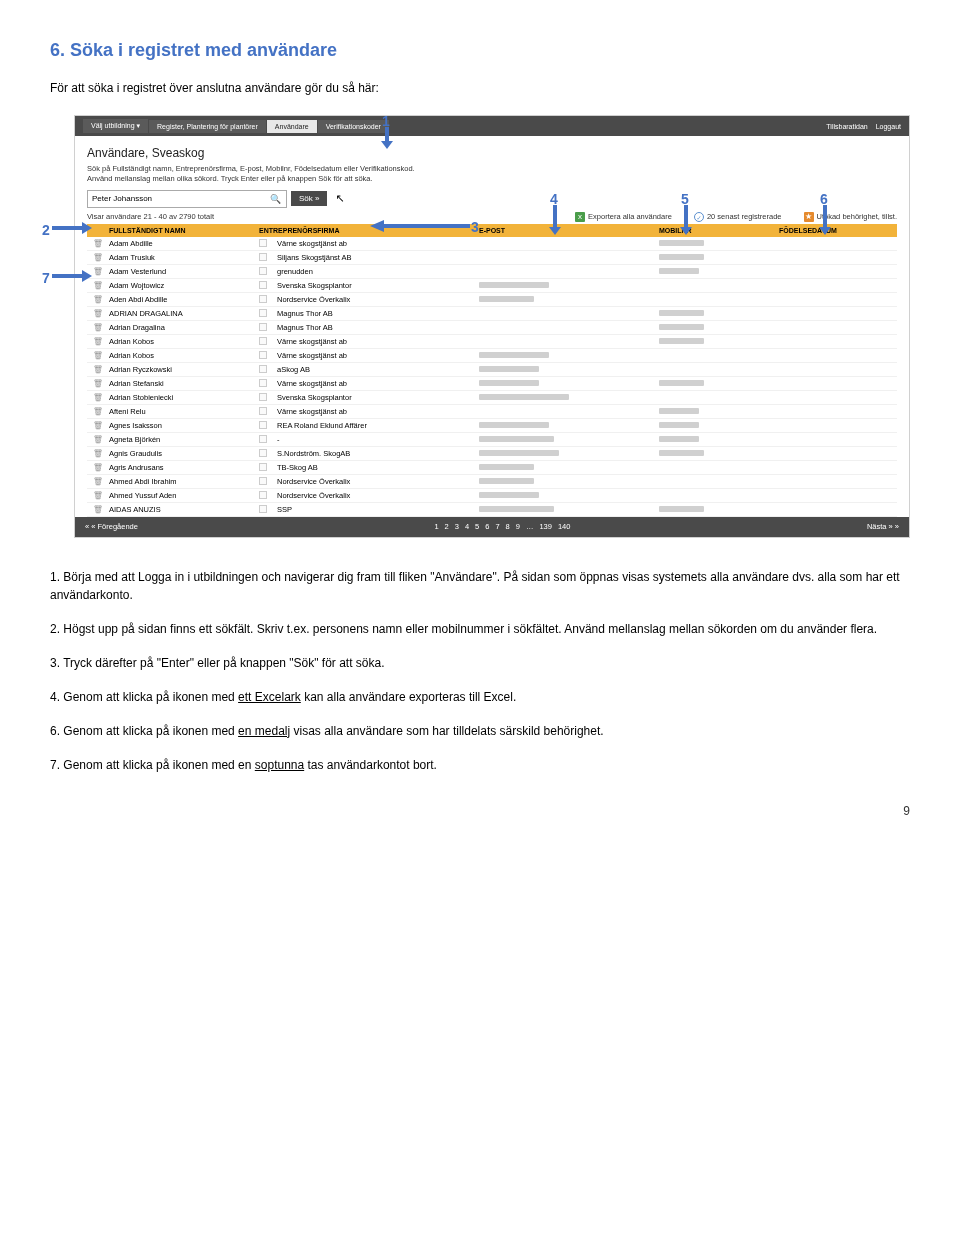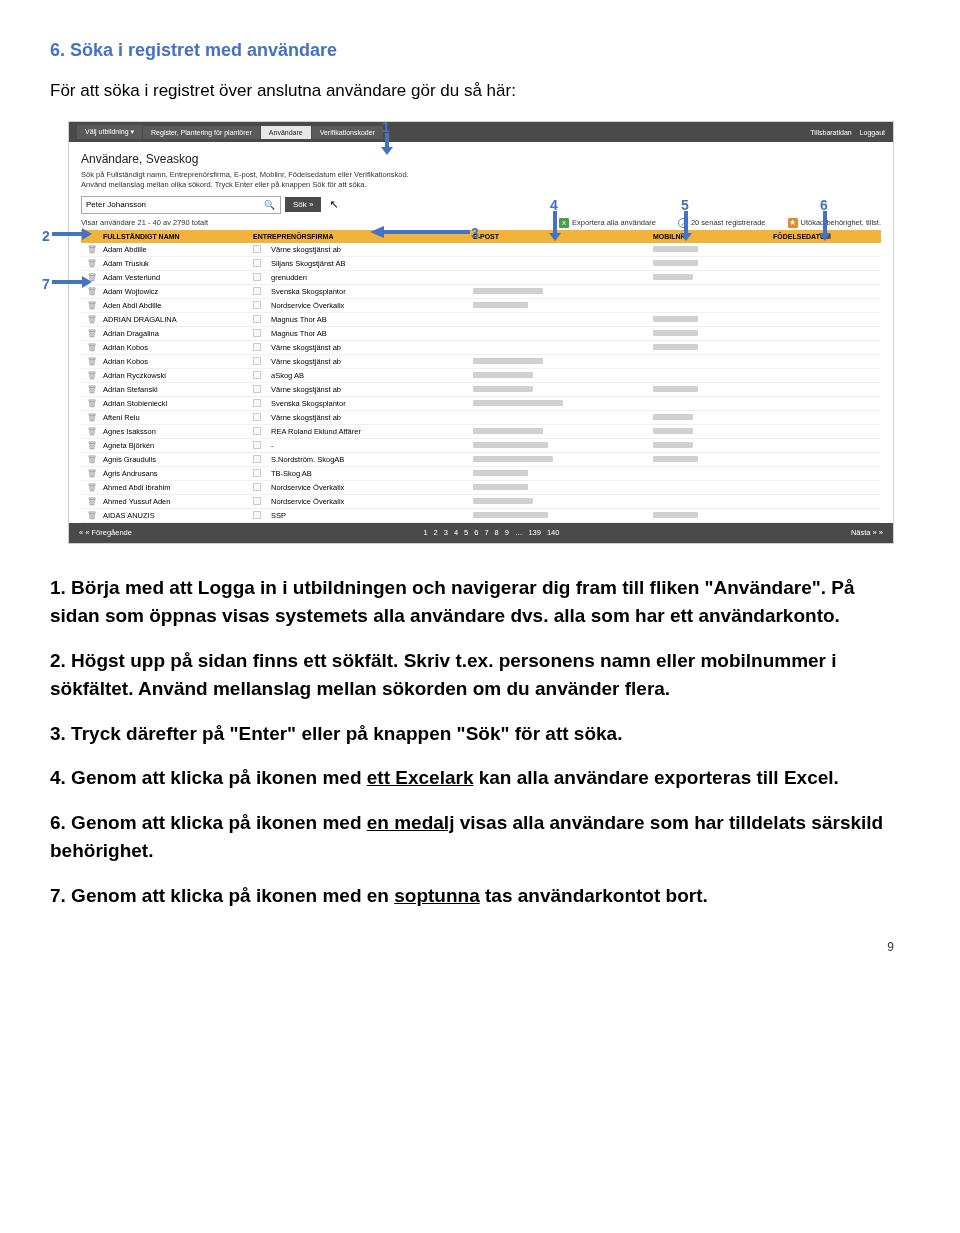--- a/index.html
+++ b/index.html
@@ -1,24 +1,24 @@
 <!DOCTYPE html>
 <html><head>
 <meta charset="utf-8">
 <style>
   * { box-sizing: border-box; margin: 0; padding: 0; }
   body { font-family: Arial, Helvetica, sans-serif; background: #fff; color: #000; width: 960px; }
-  .page { padding: 40px 66px 20px 50px; position: relative; }
+  .page { padding: 40px 50px 20px 50px; position: relative; }
   h2.title { color: #4472c4; font-size: 18px; font-weight: bold; margin-bottom: 20px; }
-  p.intro { font-size: 17px; margin-bottom: 10px; }
+  p.intro { font-size: 12px; margin-bottom: 10px; }
   .shot-wrap { position: relative; margin-bottom: 30px; }
   .digit { position: absolute; color: #4472c4; font-weight: bold; font-size: 14px; z-index: 10;}
   .arrow { position: absolute; z-index: 9; }
   .arrow svg { display:block; }
-  .screenshot { border: 1px solid #d0d0d0; background: #fff; font-size: 8px; margin-left: 18px; margin-right: 0; }
+  .screenshot { border: 1px solid #d0d0d0; background: #fff; font-size: 8px; margin-left: 24px; margin-right: 0; }
   .topbar { background: #4a4a4a; color: #fff; display: flex; align-items: center; height: 20px; padding: 0 8px; font-size: 7px; }
   .topbar .tab { background: #5a5a5a; padding: 3px 8px; margin-right: 1px; }
   .topbar .tab.active { background: #e8e8e8; color: #222; }
   .topbar .right { margin-left: auto; display:flex; gap:8px; }
   .content { padding: 10px 12px 0 12px; }
   .pgtitle { font-size: 12px; color:#222; margin-bottom:4px; }
   .hint { font-size: 7.5px; color:#333; line-height:1.3; margin-bottom:6px; }
   .searchrow { display:flex; align-items:center; gap:4px; margin-bottom:4px; }
   .searchbox { border:1px solid #aaa; height:18px; width:200px; padding:0 4px; font-size:8px; display:flex; align-items:center; justify-content:space-between; }
   .searchbox .mag { font-size:9px; color:#666; }
@@ -45,21 +45,21 @@
   .trow .fm { width:220px; display:flex; align-items:center; gap:10px; }
   .trow .fm .fi { display:inline-block; width:8px; height:8px; border:1px solid #ccc; background:#fafafa; font-size:6px; line-height:8px; text-align:center;}
   .trow .ep { width:180px; }
   .trow .mb { width:120px; }
   .trow .fd { width:100px; }
   .blurbar { display:inline-block; height:6px; background:#d0d0d0; border-radius:1px; }
   .pager { background:#4a4a4a; color:#fff; display:flex; align-items:center; font-size:7.5px; height:20px; padding:0 10px; }
   .pager .prev { }
   .pager .mid { margin:0 auto; display:flex; gap:6px;}
   .pager .next { }
-  .instructions { font-size:19px; line-height:1.5;font-weight:bold; }
+  .instructions { font-size:12px; line-height:1.5; }
   .instructions p { margin-bottom:16px; }
   .instructions .u { text-decoration:underline; }
   .pagenum { text-align:right; font-size:12px; color:#333; margin-top:30px; }
 </style>
 </head>
 <body>
 
 <div class="page">
   <h2 class="title">6. Söka i registret med användare</h2>
   <p class="intro">För att söka i registret över anslutna användare gör du så här:</p>

